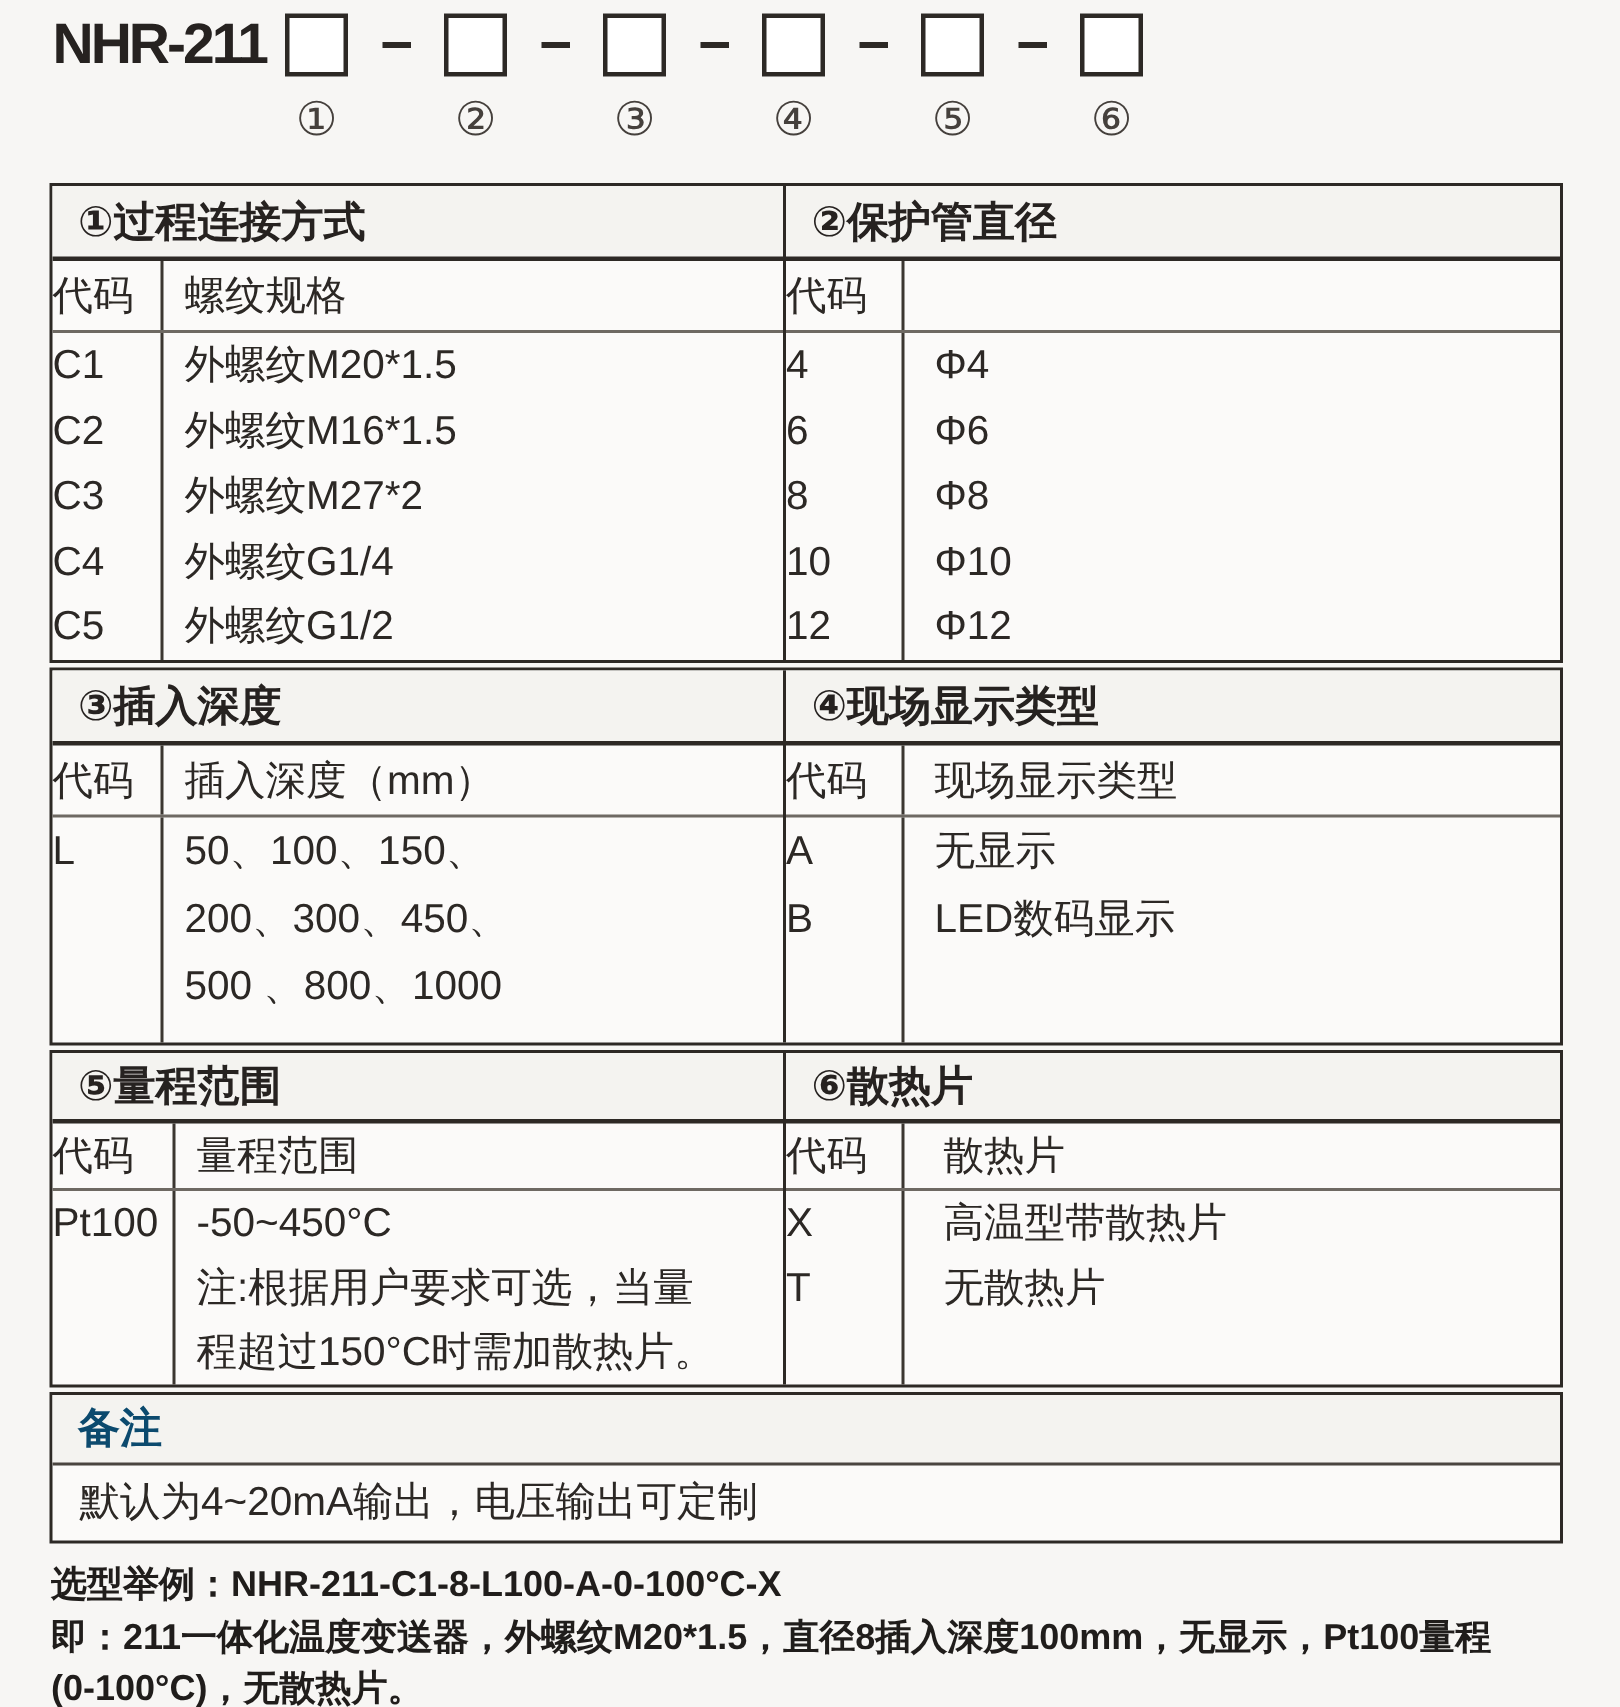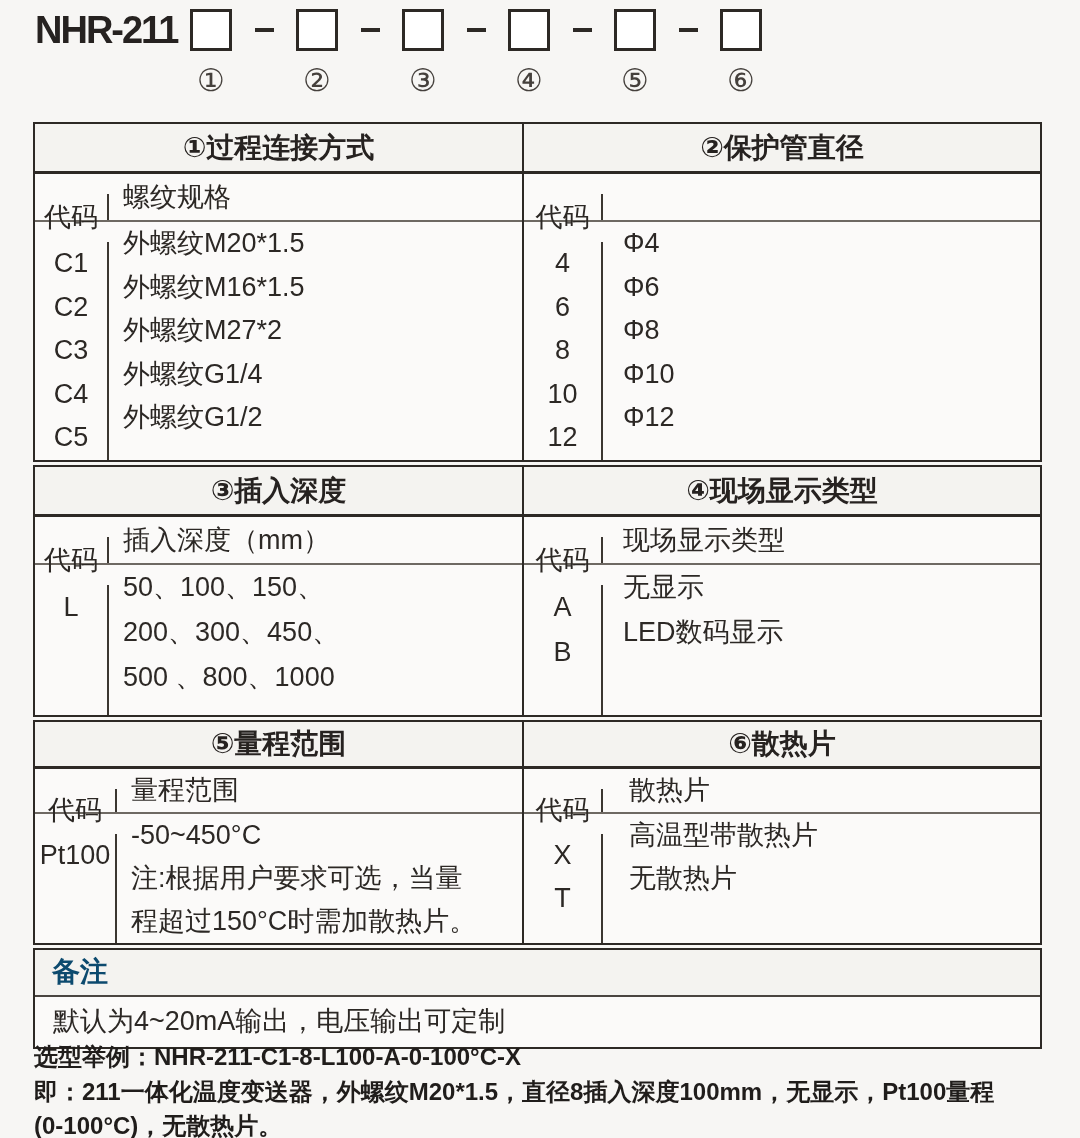--- a/index.html
+++ b/index.html
@@ -54,40 +54,38 @@
   .band{
     display:flex;
     border:2.5px solid var(--line-dark);
     background:var(--cell-bg);
     margin-bottom:3px;
   }
   .half-left{width:487px;flex-shrink:0;}
   .half-right{flex:1;border-left:2px solid var(--line-dark);}
 
   .sec-title{
-    height:50px;line-height:47px;
+    height:50px;line-height:47px;padding-left:17px;
     font-size:28px;font-weight:700;color:#262220;
     border-bottom:3px solid var(--line-dark);
     background:var(--title-bg);
     white-space:nowrap;
-    text-align:center;
   }
   .band-c .sec-title{height:47px;line-height:44px;}
 
   .sub-row{
     display:flex;height:48px;line-height:46px;
     border-bottom:2px solid var(--line-gray);
     font-size:27px;white-space:nowrap;
   }
   .band-c .sub-row{height:45px;line-height:43px;}
 
   .code-col{
-    width:74px;flex-shrink:0;text-align:center;
+    width:74px;flex-shrink:0;text-align:left;
     border-right:2px solid var(--line-mid);
-    margin-top:20px;
   }
   .half-right .code-col{width:79px;}
   .sec-5 .code-col{width:82px;}
   .val-col{flex:1;padding-left:14px;white-space:nowrap;}
   .sec-1 .val-col{padding-left:20px;}
   .sec-3 .val-col{padding-left:20px;}
   .sec-5b .val-col{padding-left:26px;}
 
   .data-area{display:flex;font-size:27px;}
   .band-a .data-area{min-height:218px;}

